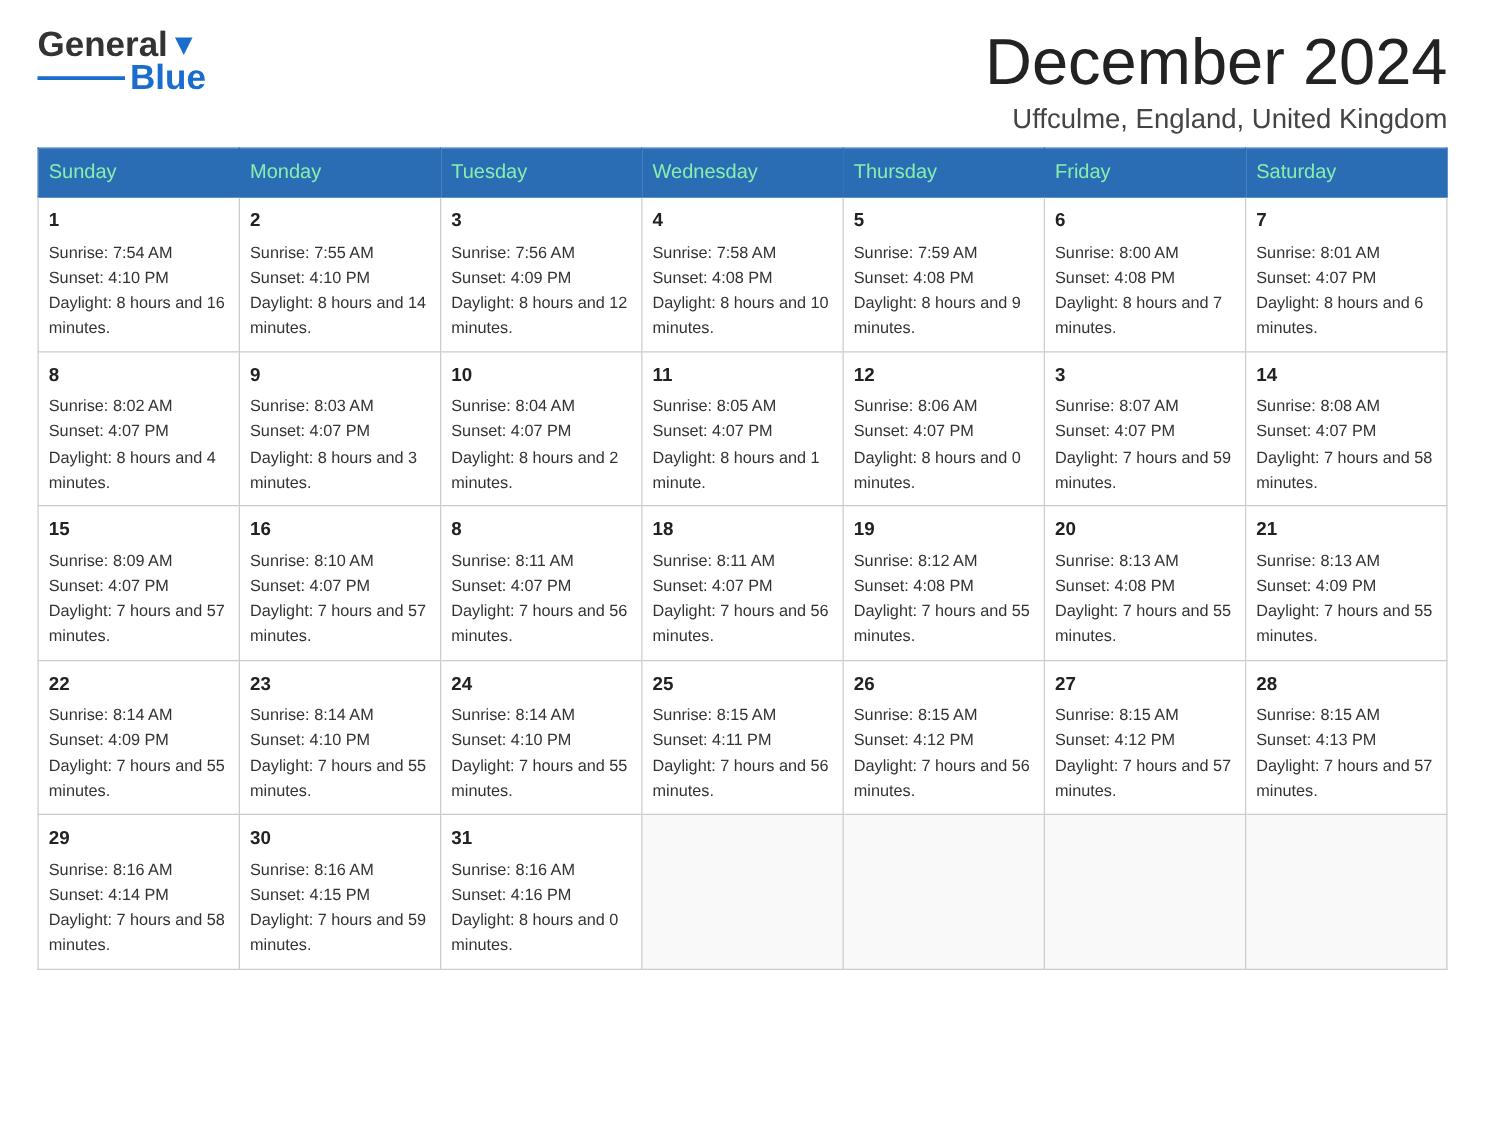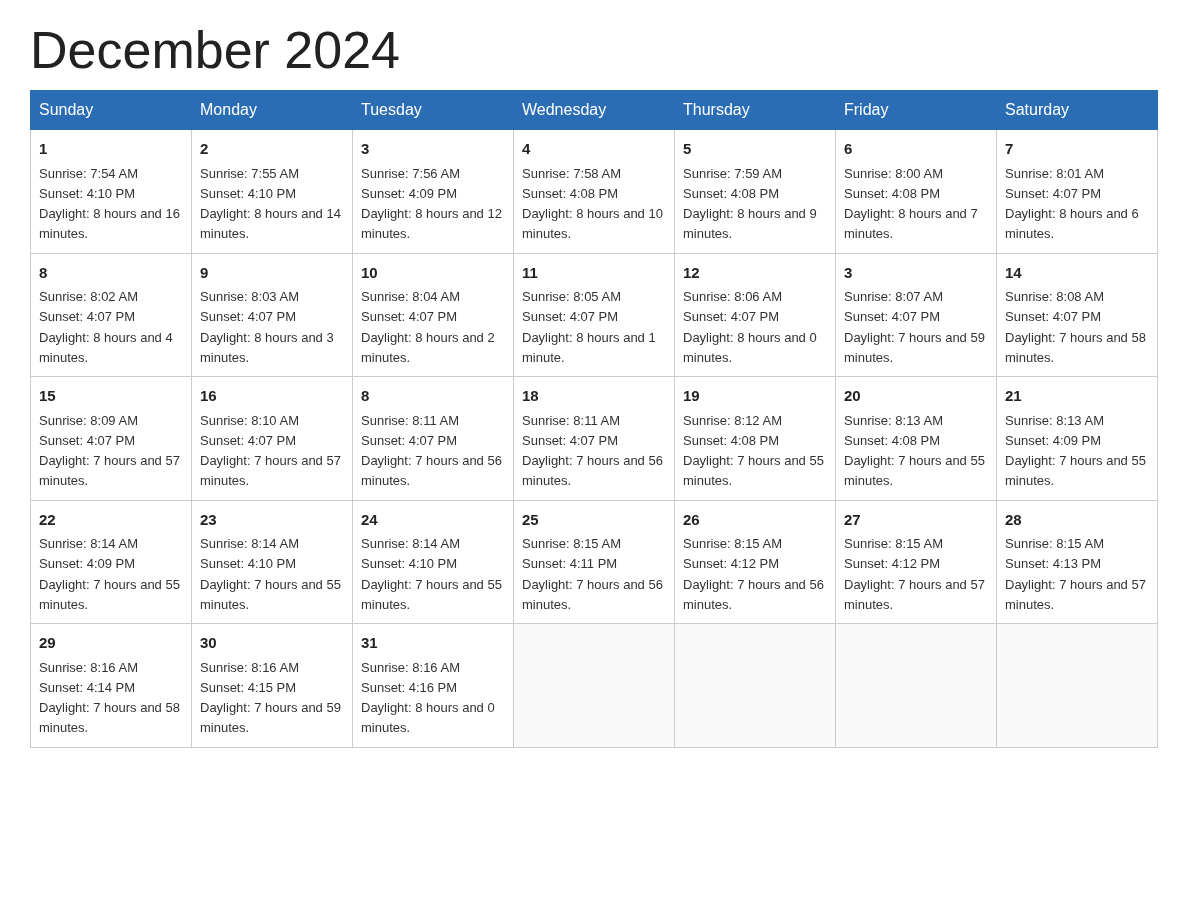--- a/index.html
+++ b/index.html
@@ -20,21 +20,21 @@
     .title-block {
       text-align: right;
     }
     table {
       width: 100%;
       border-collapse: collapse;
       margin-top: 10px;
     }
     thead tr th {
       background: #2a6db5;
-      color: #ffffff;
+      color: #86efac;
       font-size: 16px;
       font-weight: normal;
       padding: 10px 8px;
       text-align: left;
       border: 1px solid #2a6db5;
     }
     tbody tr td {
       vertical-align: top;
       padding: 8px 8px;
       border: 1px solid #ccc;
@@ -63,22 +63,37 @@
     .logo-wrapper {
       display: flex;
       align-items: center;
       gap: 0px;
     }
   </style>
 </head>
 <body>
 
 <div class="header">
+  <div class="logo-wrapper">
+    <div style="display:flex; flex-direction:column; align-items:flex-start;">
+      <div style="display:flex; align-items:center;">
+        <span style="font-size:28px; font-weight:bold; color:#333; font-family:Arial,sans-serif;">General</span>
+        <svg width="22" height="22" viewBox="0 0 22 22" style="margin-left:2px; margin-top:2px;">
+          <polygon points="4,4 18,4 11,18" fill="#1a6dcc"></polygon>
+        </svg>
+      </div>
+      <div style="display:flex; align-items:center; margin-top:-4px;">
+        <div style="width: 70px; height: 3px; background: #1a6dcc; margin-right: 4px;"></div>
+        <span style="font-size:28px; font-weight:bold; color:#1a6dcc; font-family:Arial,sans-serif; line-height:1;">Blue</span>
+      </div>
+    </div>
+  </div>
   <div class="title-block">
     <div style="font-size:52px; font-weight:300; color:#222; font-family:Liberation Sans, sans-serif;">December 2024</div>
+    <div style="font-size:22px; color:#444; font-family:Arial,sans-serif; margin-top:2px;">Uffculme, England, United Kingdom</div>
   </div>
 </div>
 
 <table>
   <thead>
     <tr>
     <th>Sunday</th>
         <th>Monday</th>
         <th>Tuesday</th>
         <th>Wednesday</th>

